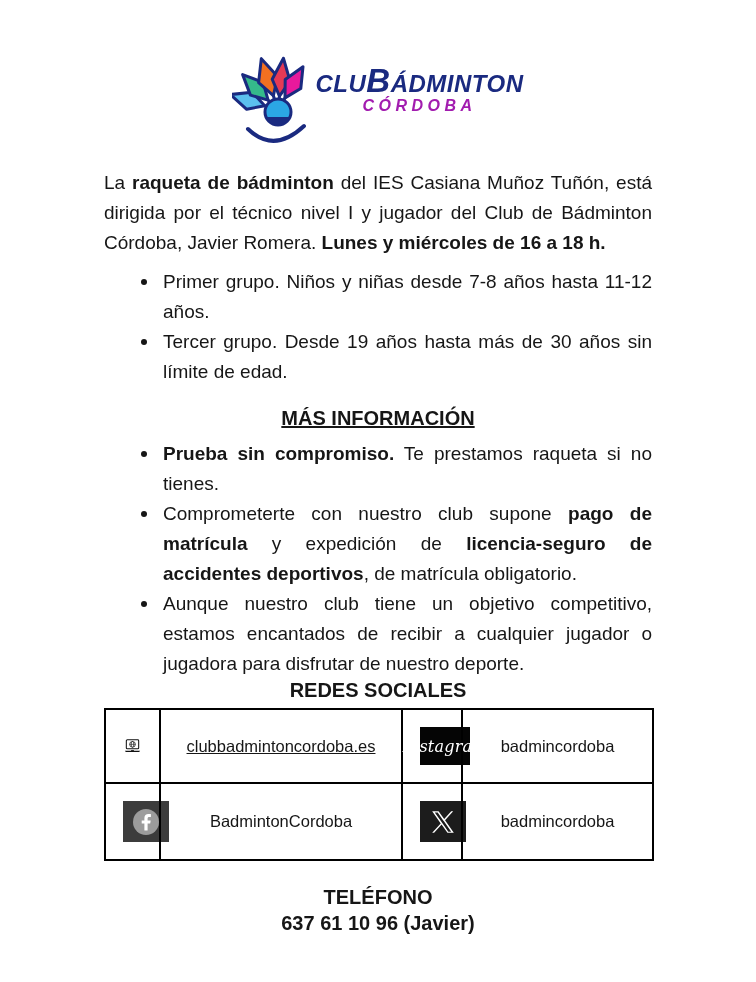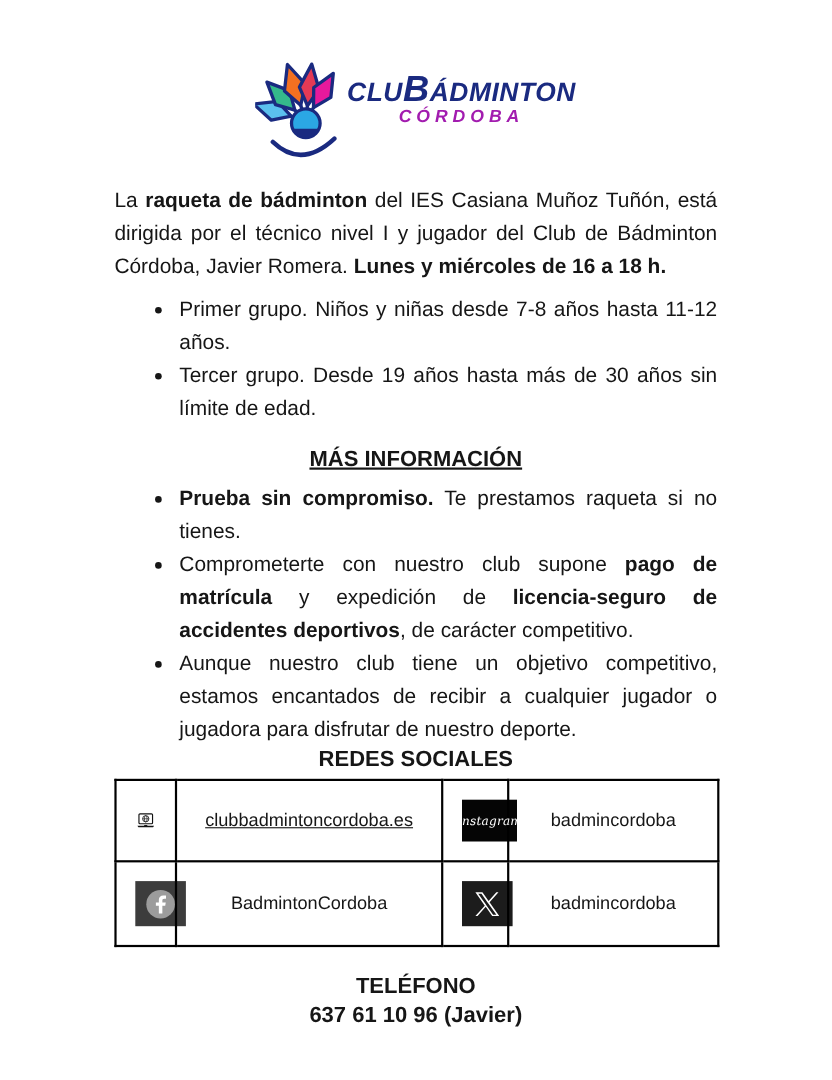--- a/index.html
+++ b/index.html
@@ -82,21 +82,21 @@
   a.site-link { color:#161616; text-decoration:underline; }
 
   .icon-wrap { display:flex; align-items:center; justify-content:center; }
   .ig-box {
     width:50px; height:38px; background:#050505;
     display:flex; align-items:center; justify-content:center;
     margin:0 auto;
   }
   .ig-box span {
     color:#fff; font-family:"DejaVu Serif", serif;
-    font-style:italic; font-size:11px; letter-spacing:0.2px;
+    font-style:italic; font-size:16px; letter-spacing:0.2px;
   }
   .x-box {
     width:46px; height:41px; background:#1c1c1c;
     display:flex; align-items:center; justify-content:center;
     margin:0 auto;
   }
   .fb-box {
     width:46px; height:41px; background:#3c3c3c;
     display:flex; align-items:center; justify-content:center;
     margin:0 auto;
@@ -153,21 +153,21 @@
     <p class="intro"><span>La </span><span class="b">raqueta de bádminton</span><span> del IES Casiana Muñoz Tuñón, está dirigida por el técnico nivel I y jugador del Club de Bádminton Córdoba, Javier Romera. </span><span class="b">Lunes y miércoles de 16 a 18 h.</span></p>
 
     <ul class="doc-list">
       <li>Primer grupo. Niños y niñas desde 7-8 años hasta 11-12 años.</li>
       <li>Tercer grupo. Desde 19 años hasta más de 30 años sin límite de edad.</li>
     </ul>
 
     <h2 class="center-h h-mi">MÁS INFORMACIÓN</h2>
     <ul class="doc-list">
       <li><span class="b">Prueba sin compromiso.</span><span> Te prestamos raqueta si no tienes.</span></li>
-      <li><span>Comprometerte con nuestro club supone </span><span class="b">pago de matrícula</span><span> y expedición de </span><span class="b">licencia-seguro de accidentes deportivos</span><span>, de carácter competitivo.</span></li>
+      <li><span>Comprometerte con nuestro club supone </span><span class="b">pago de matrícula</span><span> y expedición de </span><span class="b">licencia-seguro de accidentes deportivos</span><span>, de matrícula obligatorio.</span></li>
       <li><span>Aunque nuestro club tiene un objetivo competitivo, estamos encantados de recibir a cualquier jugador o jugadora para disfrutar de nuestro deporte.</span></li>
     </ul>
 
     <h2 class="center-h h-redes">REDES SOCIALES</h2>
 
     <table class="social">
       <colgroup>
         <col style="width:55px">
           <col style="width:242px">
           <col style="width:60px">

